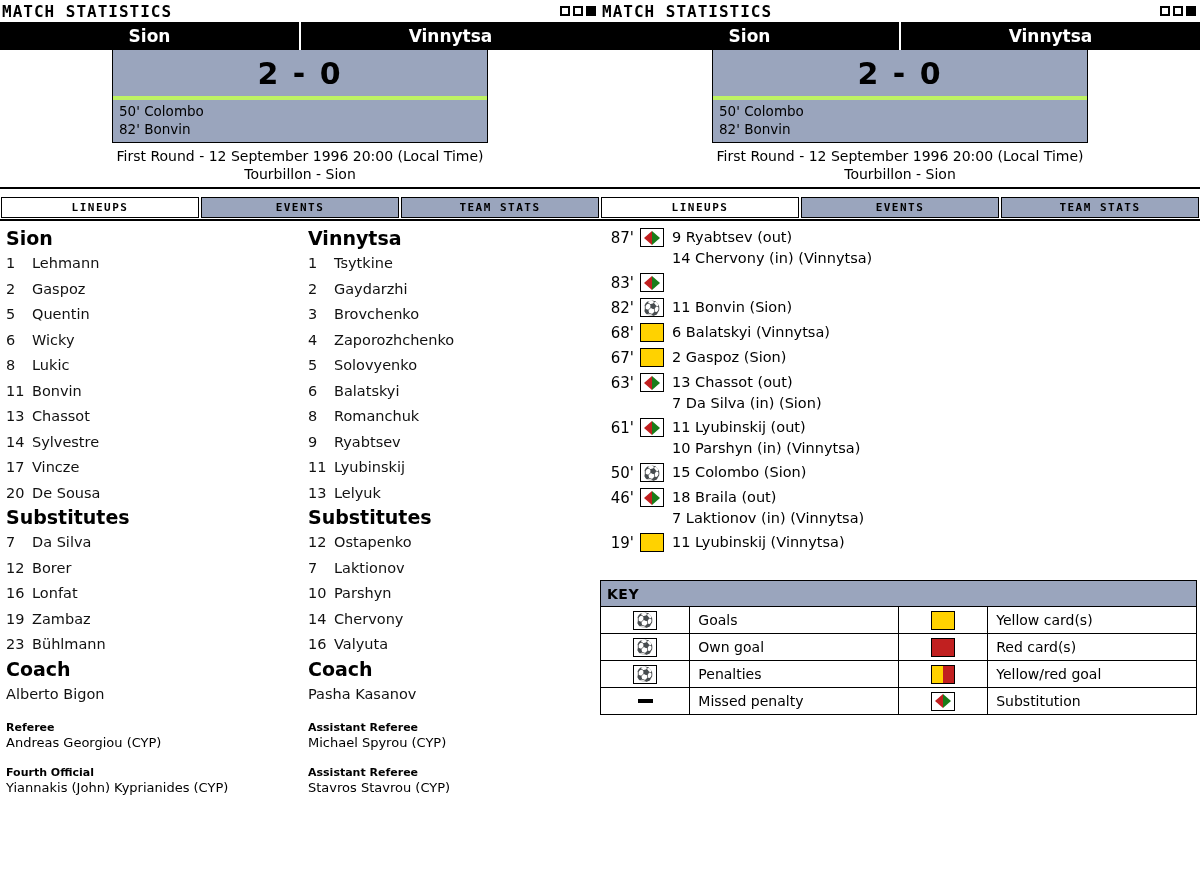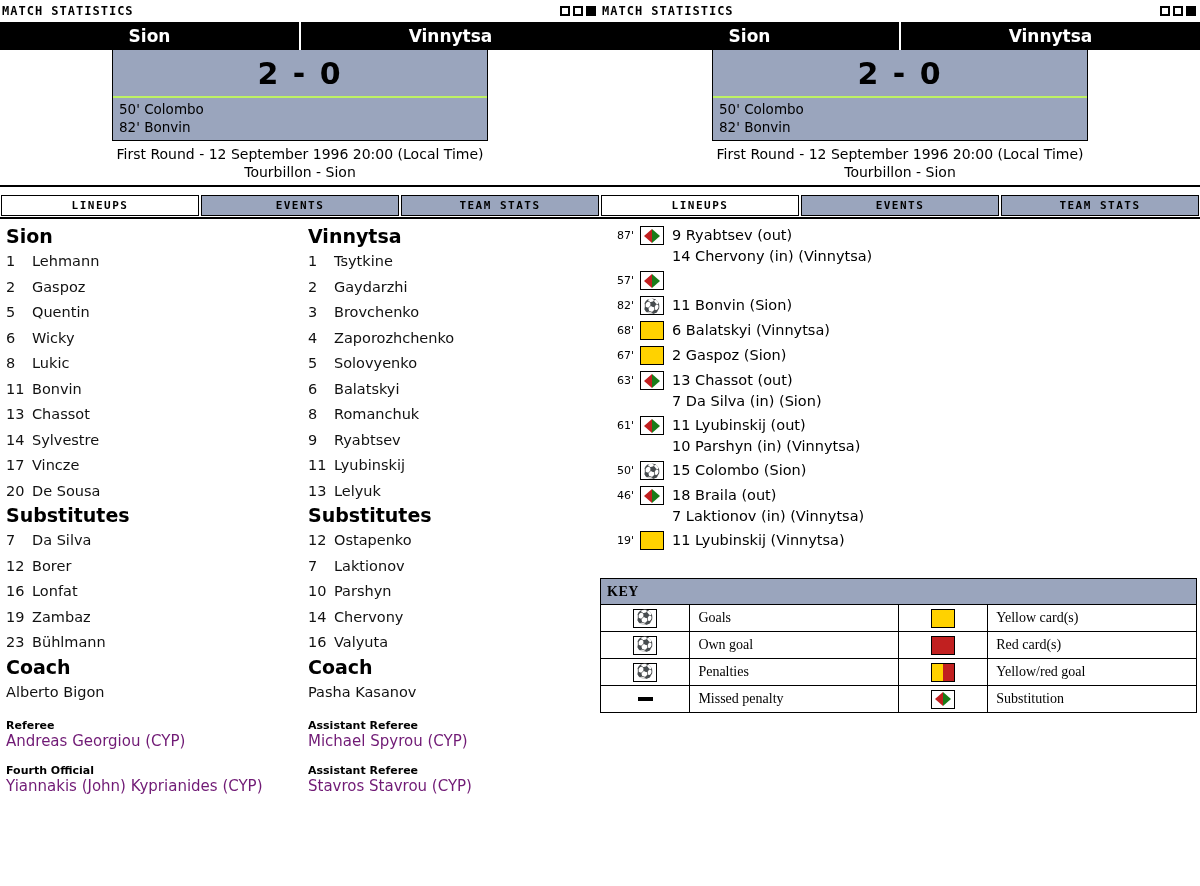--- a/index.html
+++ b/index.html
@@ -21,21 +21,21 @@
     height: 22px;
     display: flex;
     align-items: center;
     justify-content: space-between;
     padding: 0 4px 0 2px;
     background: #ffffff;
   }
   .titlebar .ttl {
     font-family: "DejaVu Sans Mono", monospace;
     font-weight: bold;
-    font-size: 12px;
+    font-size: 16px;
     letter-spacing: 1px;
   }
   .winbtns { display: flex; gap: 3px; align-items: center; }
   .winbtns i {
     display: block;
     width: 10px; height: 10px;
     border: 2px solid #000;
     background: #fff;
   }
   .winbtns i.filled { background: #000; }
@@ -66,21 +66,21 @@
     border: 1px solid #000;
     border-top: none;
   }
   .scoreline {
     height: 46px;
     display: flex; align-items: center; justify-content: center;
     font-size: 30px; font-weight: bold;
     letter-spacing: 2px;
   }
   .scorers {
-    border-top: 2px solid #bef264;
+    border-top: 4px solid #bef264;
     padding: 2px 6px 4px 6px;
     font-size: 13.5px;
     line-height: 18px;
   }
   .matchinfo {
     text-align: center;
     font-size: 14px;
     line-height: 18px;
     padding: 4px 0 4px 0;
     border-bottom: 2px solid #000;
@@ -110,28 +110,28 @@
     font-size: 19px;
     font-weight: bold;
     margin: 0 0 2px 0;
   }
   .sechead.sub { }
   .prow { display: flex; font-size: 14.5px; line-height: 25.5px; color: #111; }
   .prow .num { width: 26px; text-align: left; }
   .prow .nm { }
   .official { margin-top: 14px; }
   .official .oh { font-size: 11px; font-weight: bold; }
-  .official .on { font-size: 15px; line-height: 18px; color: #701a75; }
+  .official .on { font-size: 13px; line-height: 18px; color: #000000; }
 
   
   .events { padding: 6px 0 0 6px; }
   .ev { display: flex; align-items: flex-start; margin-bottom: 3px; }
   .ev .min {
     width: 34px; text-align: right;
-    font-size: 11px; line-height: 22px; padding-right: 6px;
+    font-size: 15px; line-height: 22px; padding-right: 6px;
   }
   .ev .ico { width: 26px; height: 20px; margin-top: 1px; }
   .ev .txt { font-size: 14.5px; line-height: 21px; padding-left: 6px; }
   .ev .txt .l2 { display: block; }
 
   
   .icon-box {
     width: 24px; height: 19px;
     border: 1px solid #000;
     background: #fff;
@@ -173,21 +173,20 @@
     font-size: 14px;
     padding: 3px 6px;
     border-bottom: 1px solid #000;
     letter-spacing: 0.5px;
   }
   .keytable td {
     border: 1px solid #000;
     padding: 5px 8px;
     font-size: 14px;
     height: 26px;
-    font-family: Liberation Serif, serif;
   }
   .keytable td.icn { width: 90px; text-align: center; padding: 3px; }
   .keytable td.lbl { width: 210px; }
   .keytable td.icn > * { margin: 0 auto; }
 </style>
 </head>
 <body>
 
 <div class="page">
 
@@ -443,21 +442,21 @@
               <span class="tri-r"></span>
             </div>
         </div>
         <div class="txt">
           <span>9 Ryabtsev (out)</span>
           <span class="l2">14 Chervony (in) (Vinnytsa)</span>
         </div>
       </div>
 
       <div class="ev">
-        <div class="min">57'</div>
+        <div class="min">83'</div>
         <div class="ico">
           <div class="icon-sub">
               <span class="tri-l"></span>
               <span class="tri-r"></span>
             </div>
         </div>
       </div>
 
       <div class="ev">
         <div class="min">82'</div>

